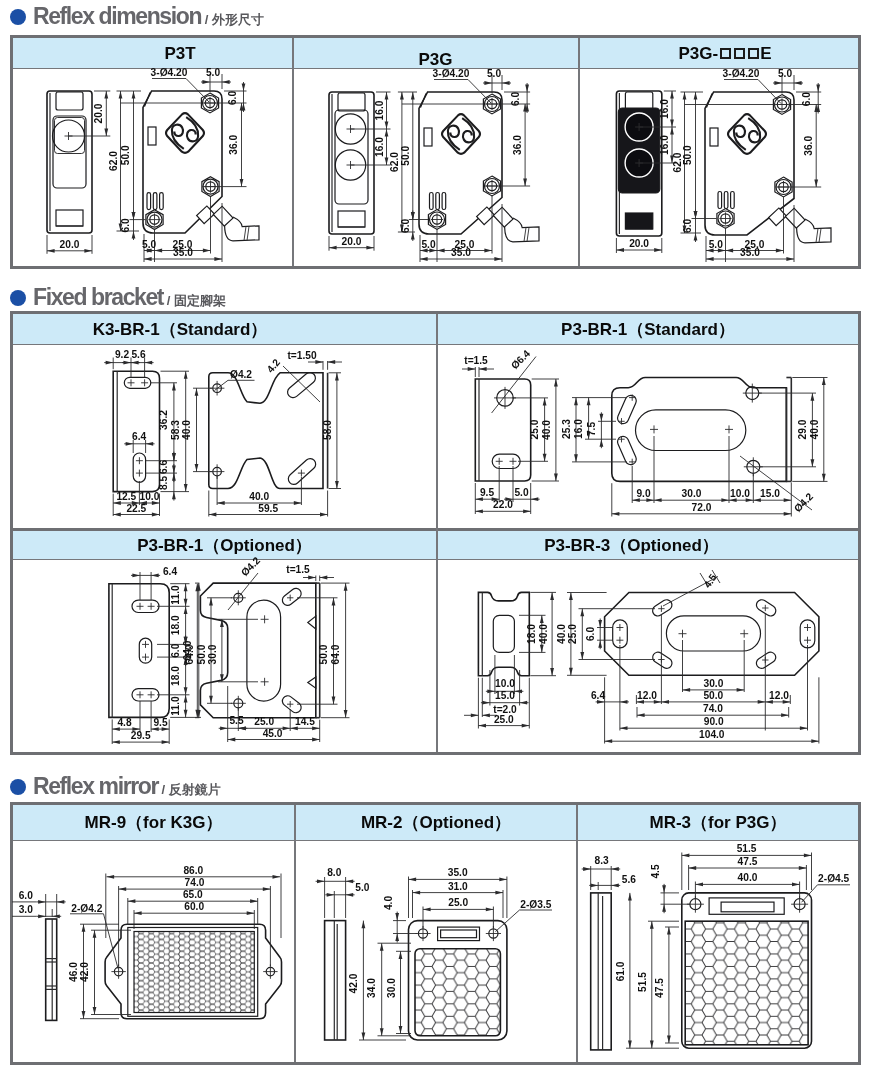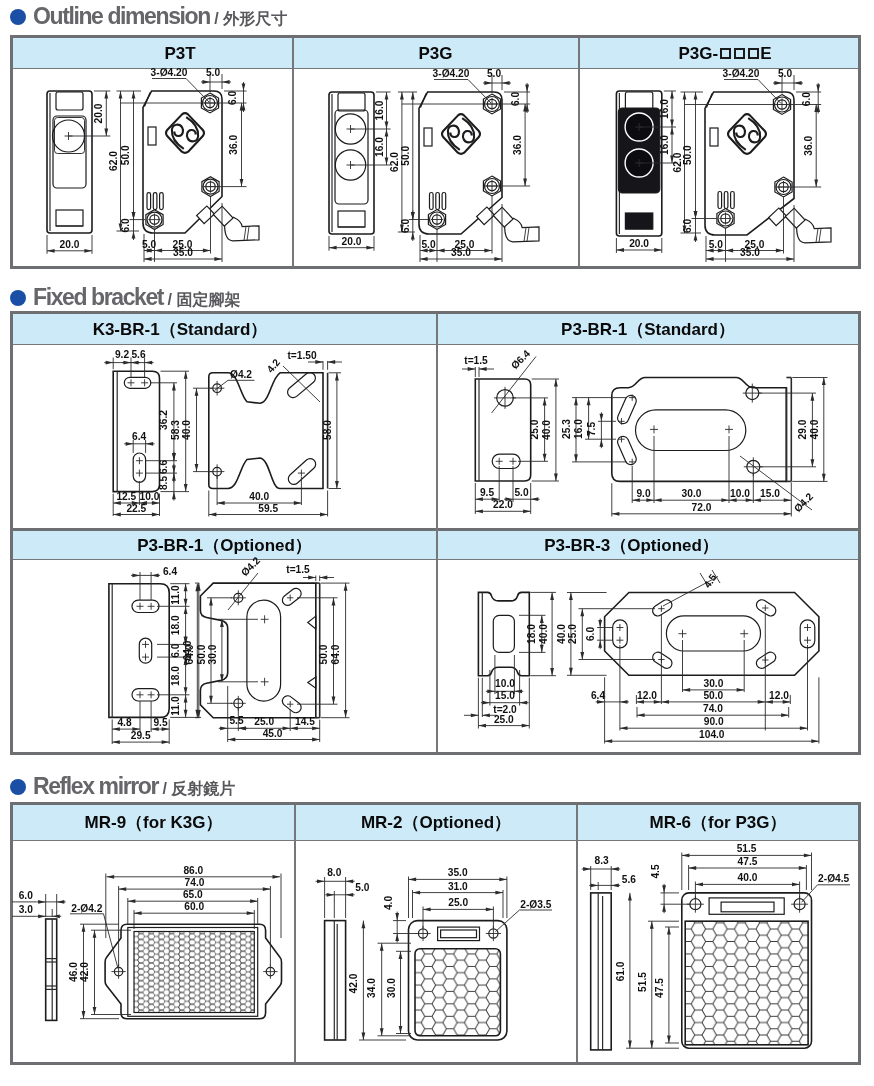--- a/index.html
+++ b/index.html
@@ -1,56 +1,56 @@
 <!DOCTYPE html>
 <html><head><meta charset="utf-8">
 <style>
 * { margin:0; padding:0; box-sizing:border-box; }
 html,body { width:874px; height:1086px; background:#fff;
   font-family:"Liberation Sans", sans-serif; position:relative; overflow:hidden; }
 .sect { position:absolute; left:10px; height:26px; white-space:nowrap; }
 .sect .dot { display:inline-block; width:16px; height:16px; border-radius:50%;
   background:#1b4fa5; vertical-align:-1px; margin-right:7px; }
 .sect .en { font-size:23px; font-weight:bold; color:#66666a; letter-spacing:-1.4px; }
-.sect .cjk { font-size:16px; font-weight:bold; color:#58585c; }
+.sect .cjk { font-size:13px; font-weight:bold; color:#58585c; }
 .tbl { position:absolute; border:3px solid #6e6f73; background:#fff; }
 .hband { position:absolute; background:#cdeaf8; border-bottom:1px solid #76777b; }
 .vdiv { position:absolute; width:2px; background:#76777b; }
 .hdiv { position:absolute; background:#6e6f73; }
 .hc { position:absolute; text-align:center; font-size:17px; font-weight:bold; color:#0a0a0a; }
 .hc .bx { display:inline-block; width:11px; height:11px; border:2px solid #1a1a1a; margin:0 1.5px; }
 svg.art { position:absolute; left:0; top:0; }
 </style></head>
 <body>
-<div class="sect" style="top:3px"><span class="dot"></span><span class="en">Outline dimension</span><span class="cjk">&nbsp;/ 外形尺寸</span></div>
+<div class="sect" style="top:3px"><span class="dot"></span><span class="en">Reflex dimension</span><span class="cjk">&nbsp;/ 外形尺寸</span></div>
 <div class="sect" style="top:284px"><span class="dot"></span><span class="en">Fixed bracket</span><span class="cjk">&nbsp;/ 固定腳架</span></div>
 <div class="sect" style="top:773px"><span class="dot"></span><span class="en">Reflex mirror</span><span class="cjk">&nbsp;/ 反射鏡片</span></div>
 <div class="tbl" style="left:10px;top:35px;width:851px;height:234px"></div>
 <div class="hband" style="left:13px;top:38px;width:845px;height:31px"></div>
 <div class="vdiv" style="left:292px;top:38px;height:228px"></div>
 <div class="vdiv" style="left:577.5px;top:38px;height:228px"></div>
 <div class="hc" style="left:13px;top:38px;width:334px;height:31px;line-height:31px">P3T</div>
-<div class="hc" style="left:294px;top:38px;width:283px;height:31px;line-height:31px">P3G</div>
+<div class="hc" style="left:294px;top:44px;width:283px;height:31px;line-height:31px">P3G</div>
 <div class="hc" style="left:579px;top:38px;width:292px;height:31px;line-height:31px">P3G-<i class="bx"></i><i class="bx"></i><i class="bx"></i>E</div>
 <div class="tbl" style="left:10px;top:311px;width:851px;height:444px"></div>
 <div class="hband" style="left:13px;top:314px;width:845px;height:31px"></div>
 <div class="hdiv" style="left:13px;top:528px;width:845px;height:3px"></div>
 <div class="hband" style="left:13px;top:531px;width:845px;height:29px"></div>
 <div class="vdiv" style="left:436px;top:314px;height:438px"></div>
 <div class="hc" style="left:13px;top:314px;width:334px;height:31px;line-height:31px">K3-BR-1（Standard）</div>
 <div class="hc" style="left:438px;top:314px;width:420px;height:19px;line-height:31px">P3-BR-1（Standard）</div>
 <div class="hc" style="left:13px;top:531px;width:423px;height:29px;line-height:29px">P3-BR-1（Optioned）</div>
 <div class="hc" style="left:438px;top:531px;width:387px;height:29px;line-height:29px">P3-BR-3（Optioned）</div>
 <div class="tbl" style="left:10px;top:802px;width:851px;height:263px"></div>
 <div class="hband" style="left:13px;top:805px;width:845px;height:36px"></div>
 <div class="vdiv" style="left:294px;top:805px;height:257px"></div>
 <div class="vdiv" style="left:576px;top:805px;height:257px"></div>
 <div class="hc" style="left:13px;top:805px;width:281px;height:35px;line-height:35px">MR-9（for K3G）</div>
 <div class="hc" style="left:296px;top:805px;width:280px;height:35px;line-height:35px">MR-2（Optioned）</div>
-<div class="hc" style="left:578px;top:805px;width:280px;height:35px;line-height:35px">MR-6（for P3G）</div>
+<div class="hc" style="left:578px;top:805px;width:280px;height:35px;line-height:35px">MR-3（for P3G）</div>
 <svg class="art" width="874" height="1086" viewBox="0 0 874 1086">
 <defs>
       <pattern id="hx1" width="10.20" height="5.89" patternUnits="userSpaceOnUse">
         <path d="M6.80,2.94 L5.10,5.89 L1.70,5.89 L0.00,2.94 L1.70,0.00 L5.10,0.00 Z M11.90,0.00 L10.20,2.94 L6.80,2.94 L5.10,0.00 L6.80,-2.94 L10.20,-2.94 Z M11.90,5.89 L10.20,8.83 L6.80,8.83 L5.10,5.89 L6.80,2.94 L10.20,2.94 Z" fill="none" stroke="#3a3a3c" stroke-width="0.7"></path>
       </pattern>
       <pattern id="hx2" width="21.60" height="12.47" patternUnits="userSpaceOnUse">
         <path d="M14.40,6.24 L10.80,12.47 L3.60,12.47 L0.00,6.24 L3.60,0.00 L10.80,0.00 Z M25.20,0.00 L21.60,6.24 L14.40,6.24 L10.80,0.00 L14.40,-6.24 L21.60,-6.24 Z M25.20,12.47 L21.60,18.71 L14.40,18.71 L10.80,12.47 L14.40,6.24 L21.60,6.24 Z" fill="none" stroke="#3a3a3c" stroke-width="1.0"></path>
       </pattern>
     </defs>
 <rect x="47.0" y="91.0" width="45.0" height="142.0" rx="3" fill="none" stroke="#1c1c1e" stroke-width="1.6"></rect>

